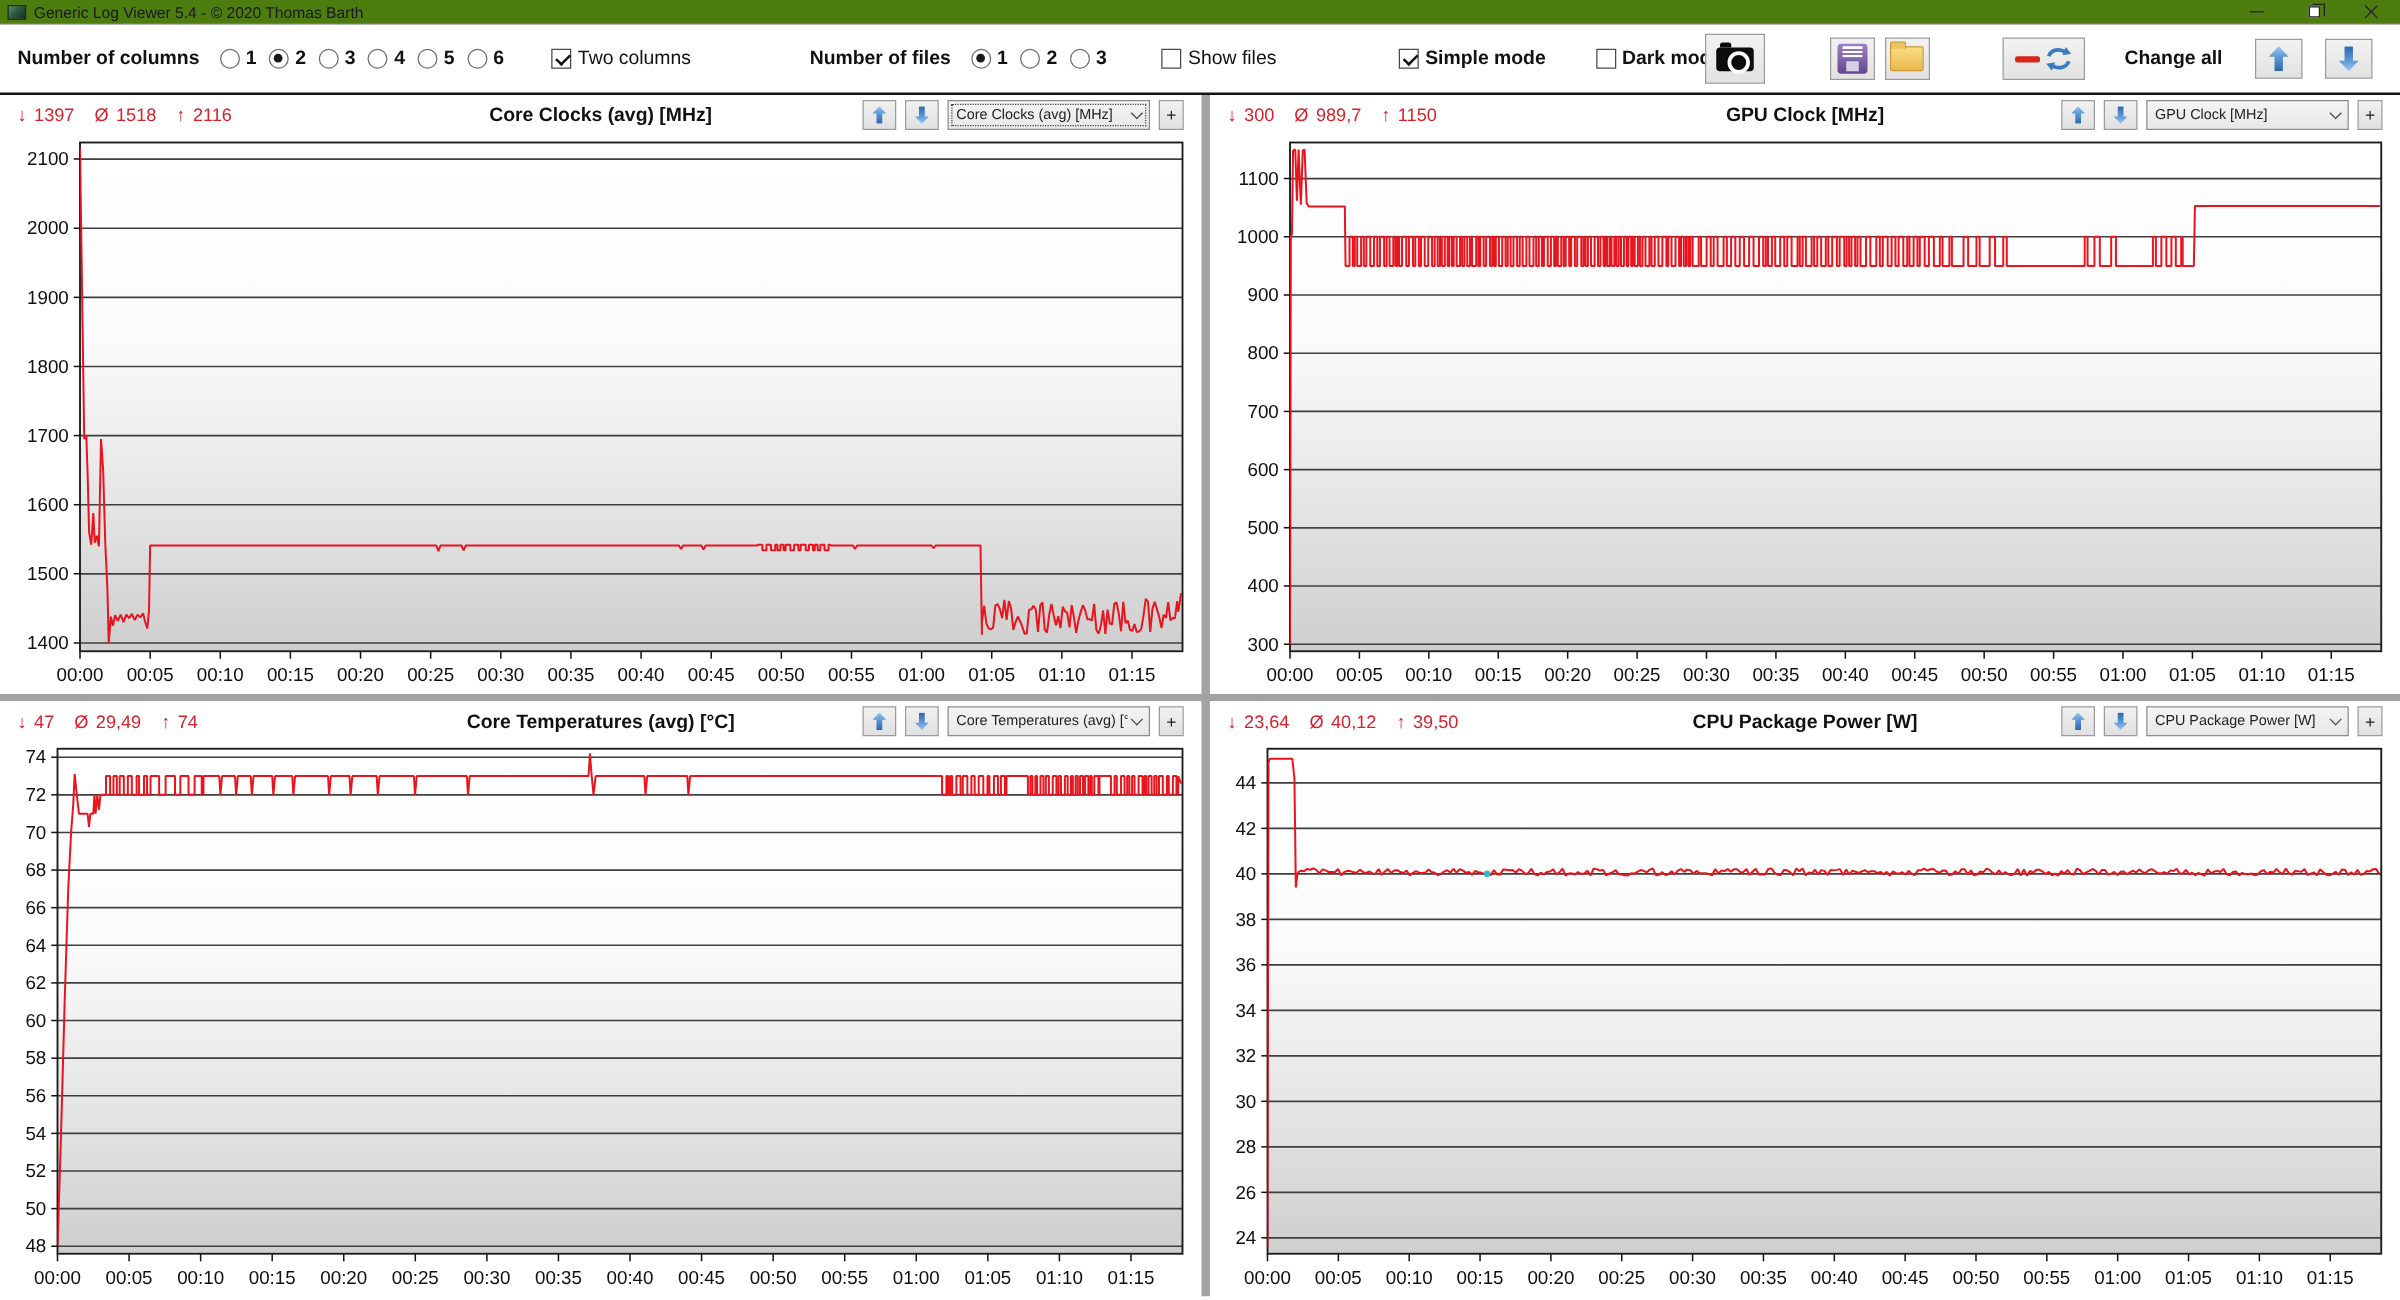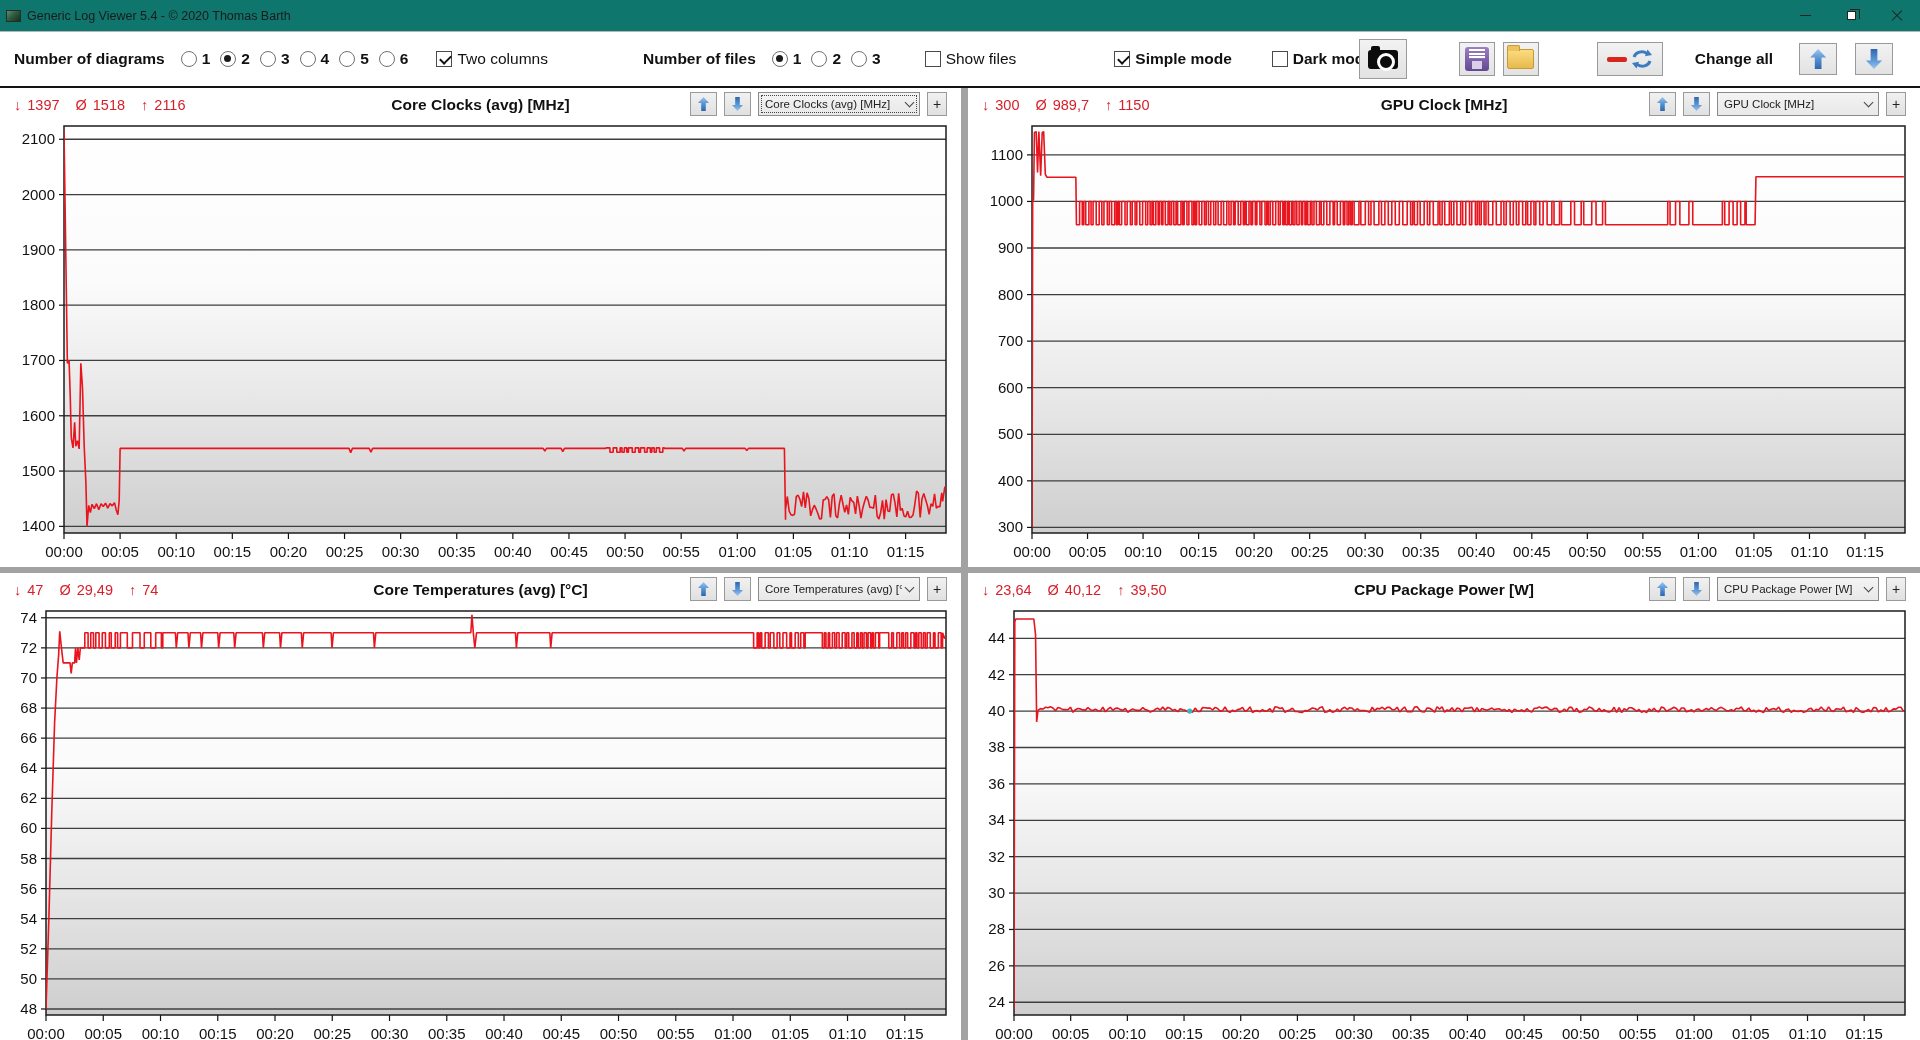--- a/index.html
+++ b/index.html
@@ -1,20 +1,20 @@
 <!DOCTYPE html>
 <html style="--red: #d8202a;"><head>
 <meta charset="utf-8">
 <style>
   * { margin:0; padding:0; box-sizing:border-box; }
   html,body { width:1920px; height:1040px; overflow:hidden; background:#fff;
               font-family:"Liberation Sans", sans-serif; color:#111; }
 
   
-  .titlebar { height:32px; background:#0f766e; display:flex; align-items:center;
+  .titlebar { height:20px; background:#4d7c0f; display:flex; align-items:center;
               border-bottom:1px solid #b5b5b5; padding-left:6px; }
   .appicon { width:15px; height:12px; margin-right:6px;
              background:linear-gradient(135deg,#5a8f6d 0%,#2d5c41 45%,#13301f 100%);
              border:1px solid #2a2a2a; }
   .titletext { font-size:12.5px; color:#1a1a1a; }
   .wincontrols { margin-left:auto; display:flex; height:100%; }
   .winbtn { width:46px; height:100%; display:flex; align-items:center; justify-content:center; }
   .glyph-min { width:11px; height:1px; background:#222; display:block; }
   .glyph-restore { width:9px; height:9px; border:1px solid #222; position:relative; display:block; background:#fff; }
   .glyph-restore::before { content:""; position:absolute; top:-3px; left:2px; width:9px; height:9px;
@@ -115,21 +115,21 @@
     <div class="winbtn">
         <span class="glyph-restore"></span>
       </div>
     <div class="winbtn">
         <span class="glyph-close"></span>
       </div>
   </div>
 </div>
 
 <div class="toolbar">
-  <span class="tlabel">Number of diagrams</span>
+  <span class="tlabel">Number of columns</span>
 
   <label class="radio-item sp" style="margin-left:16px">
     <span class="rd"></span>
       <span class="rlabel">1</span>
     </label>
   <label class="radio-item sp" style="margin-left:10px">
     <span class="rd checked"></span>
       <span class="rlabel">2</span>
     </label>
   <label class="radio-item sp" style="margin-left:10px">
@@ -142,21 +142,21 @@
     </label>
   <label class="radio-item sp" style="margin-left:10px">
     <span class="rd"></span>
       <span class="rlabel">5</span>
     </label>
   <label class="radio-item sp" style="margin-left:10px">
     <span class="rd"></span>
       <span class="rlabel">6</span>
     </label>
 
-  <label class="cb-item sp" style="margin-left:28px">
+  <label class="cb-item sp" style="margin-left:38px">
     <span class="cb checked"></span>
     <span class="cblabel">Two columns</span>
     </label>
 
   <span class="tlabel sp" style="margin-left:95px">Number of files</span>
   <label class="radio-item sp" style="margin-left:16px">
     <span class="rd checked"></span>
       <span class="rlabel">1</span>
     </label>
   <label class="radio-item sp" style="margin-left:10px">

